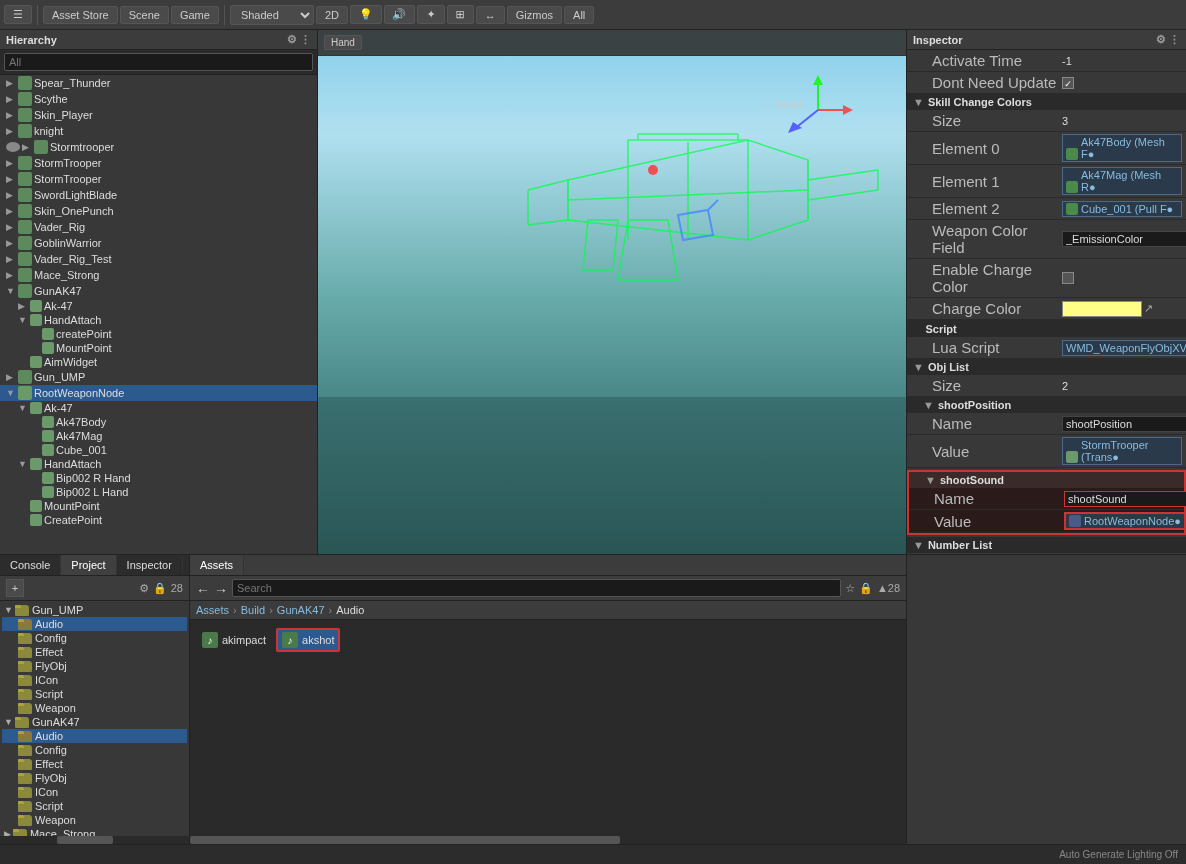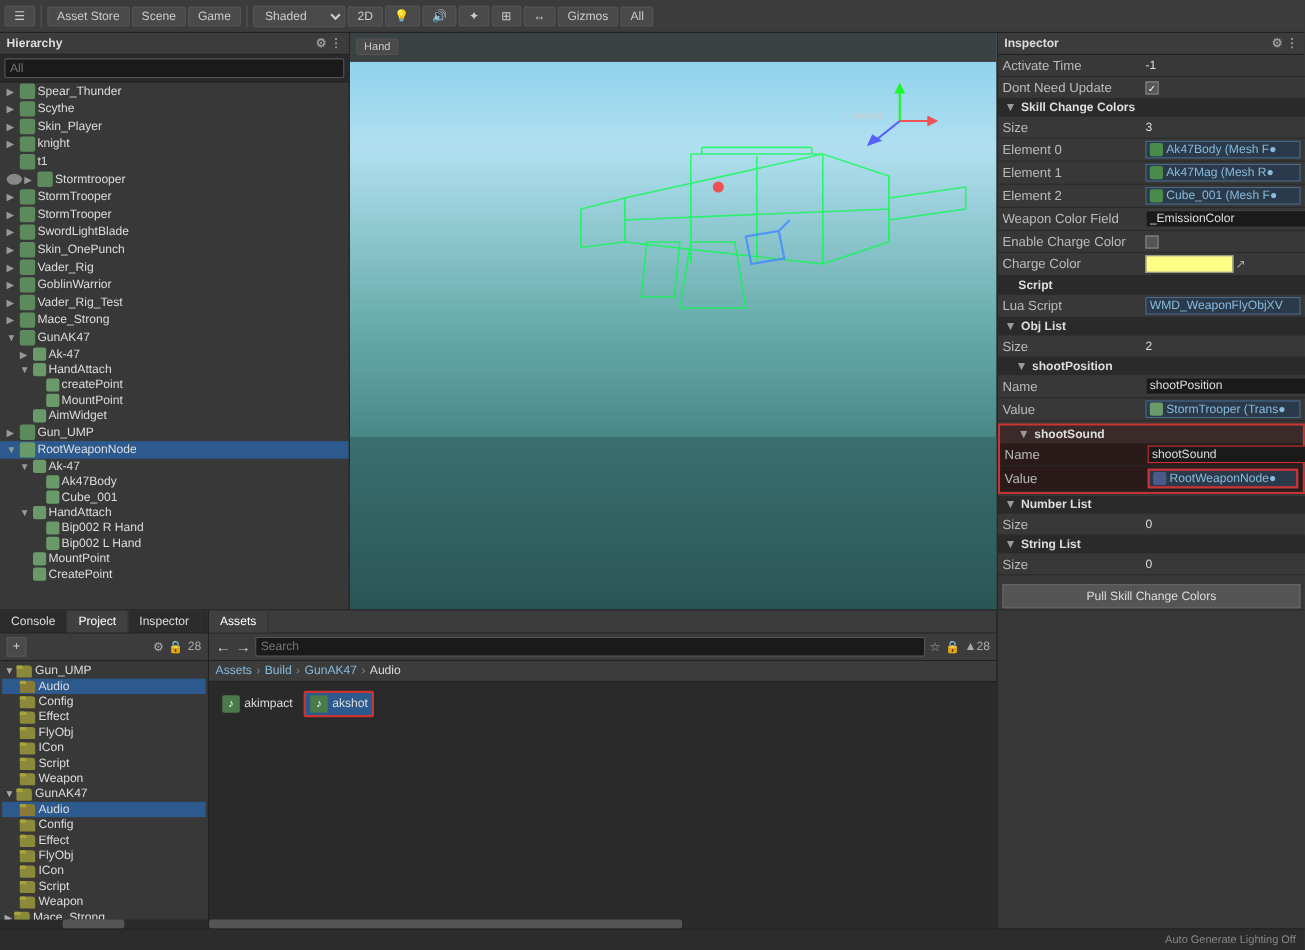--- a/index.html
+++ b/index.html
@@ -28,29 +28,29 @@
     .tree-icon.cube { background: #5c8a5c; }
     .tree-icon.small { width: 12px; height: 12px; background: #6a9a6a; }
     .tree-label { font-size: 11px; color: #ddd; }
 
     
     .scene-area { flex: 1; background: #1a1a1a; position: relative; overflow: hidden; }
 
     
     .inspector-panel { width: 280px; background: #383838; border-left: 1px solid #222; display: flex; flex-direction: column; flex-shrink: 0; overflow-y: auto; }
     .inspector-row { display: flex; align-items: center; padding: 2px 4px; border-bottom: 1px solid #2a2a2a; min-height: 20px; }
-    .inspector-label { color: #bbb; width: 130px; flex-shrink: 0; font-size: 12px; }
+    .inspector-label { color: #bbb; width: 130px; flex-shrink: 0; font-size: 15px; margin-left: 21px; }
     .inspector-value { flex: 1; color: #ddd; font-size: 11px; }
     .inspector-input { flex: 1; background: #1a1a1a; border: 1px solid #444; color: #ddd; padding: 1px 3px; font-size: 11px; }
     .section-header { background: #2a2a2a; padding: 2px 6px; font-weight: bold; font-size: 11px; display: flex; align-items: center; cursor: pointer; }
     .section-header .arrow { margin-right: 4px; color: #999; }
     .checkbox { width: 12px; height: 12px; background: #555; border: 1px solid #888; display: inline-block; }
     .checkbox.checked::after { content: '✓'; font-size: 9px; color: #fff; display: block; line-height: 12px; text-align: center; }
     .color-field { width: 80px; height: 16px; background: #ffff88; border: 1px solid #888; display: inline-block; }
-    .object-ref { background: #2a3a4a; border: 1px solid #4a6a8a; padding: 1px 3px; font-size: 11px; color: #88bbdd; display: flex; align-items: flex-start; gap: 3px; flex: 1; }
+    .object-ref { background: #2a3a4a; border: 1px solid #4a6a8a; padding: 1px 3px; font-size: 11px; color: #88bbdd; display: flex; align-items: flex-end; gap: 3px; flex: 1; }
     .ref-icon { width: 12px; height: 12px; background: #4a8a4a; border-radius: 2px; flex-shrink: 0; }
     .ref-icon.blue { background: #4a5a8a; }
     .highlighted-section { border: 2px solid #cc3333; margin: 2px 0; }
     .highlighted-value { border: 2px solid #cc3333; }
     .pull-btn { width: 100%; background: #555; border: 1px solid #666; color: #ddd; padding: 4px; font-size: 11px; cursor: pointer; text-align: center; margin: 4px 0; }
 
     
     .bottom-area { height: 290px; display: flex; border-top: 1px solid #222; flex-shrink: 0; }
     .bottom-left { width: 190px; background: #383838; border-right: 1px solid #222; display: flex; flex-direction: column; overflow: hidden; flex-shrink: 0; }
     .bottom-tabs { display: flex; background: #2c2c2c; border-bottom: 1px solid #222; }
@@ -139,26 +139,20 @@
         <span class="tree-label">Skin_Player</span>
       </div>
       <div class="tree-item">
         <div class="tree-indent" style="width:4px"></div>
         <span class="tree-arrow">▶</span>
         <div class="tree-icon cube"></div>
         <span class="tree-label">knight</span>
       </div>
       <div class="tree-item">
         <div class="tree-indent" style="width:4px"></div>
-        <span class="tree-arrow" style="visibility:hidden">▶</span>
-        <div class="tree-icon cube"></div>
-        <span class="tree-label">t1</span>
-      </div>
-      <div class="tree-item">
-        <div class="tree-indent" style="width:4px"></div>
         <span class="eye-icon"></span>
         <span class="tree-arrow">▶</span>
         <div class="tree-icon cube"></div>
         <span class="tree-label">Stormtrooper</span>
       </div>
       <div class="tree-item">
         <div class="tree-indent" style="width:4px"></div>
         <span class="tree-arrow">▶</span>
         <div class="tree-icon cube"></div>
         <span class="tree-label">StormTrooper</span>
@@ -257,20 +251,26 @@
         <div class="tree-indent" style="width:16px"></div>
         <span class="tree-arrow">▼</span>
         <div class="tree-icon small"></div>
         <span class="tree-label">Ak-47</span>
       </div>
       <div class="tree-item">
         <div class="tree-indent" style="width:28px"></div>
         <span class="tree-arrow" style="visibility:hidden">▶</span>
         <div class="tree-icon small"></div>
         <span class="tree-label">Ak47Body</span>
+      </div>
+      <div class="tree-item">
+        <div class="tree-indent" style="width:28px"></div>
+        <span class="tree-arrow" style="visibility:hidden">▶</span>
+        <div class="tree-icon small"></div>
+        <span class="tree-label">Ak47Mag</span>
       </div>
       <div class="tree-item">
         <div class="tree-indent" style="width:28px"></div>
         <span class="tree-arrow" style="visibility:hidden">▶</span>
         <div class="tree-icon small"></div>
         <span class="tree-label">Cube_001</span>
       </div>
       <div class="tree-item">
         <div class="tree-indent" style="width:16px"></div>
         <span class="tree-arrow">▼</span>
@@ -402,21 +402,21 @@
         <span class="inspector-label">Element 1</span>
         <div class="object-ref">
           <div class="ref-icon"></div>
           <span>Ak47Mag (Mesh R●</span>
         </div>
       </div>
       <div class="inspector-row">
         <span class="inspector-label">Element 2</span>
         <div class="object-ref">
           <div class="ref-icon"></div>
-          <span>Cube_001 (Mesh F●</span>
+          <span>Cube_001 (Pull F●</span>
         </div>
       </div>
       <div class="inspector-row">
         <span class="inspector-label">Weapon Color Field</span>
         <input class="inspector-input" value="_EmissionColor" style="">
       </div>
       <div class="inspector-row">
         <span class="inspector-label">Enable Charge Color</span>
         <span class="checkbox"></span>
       </div>

